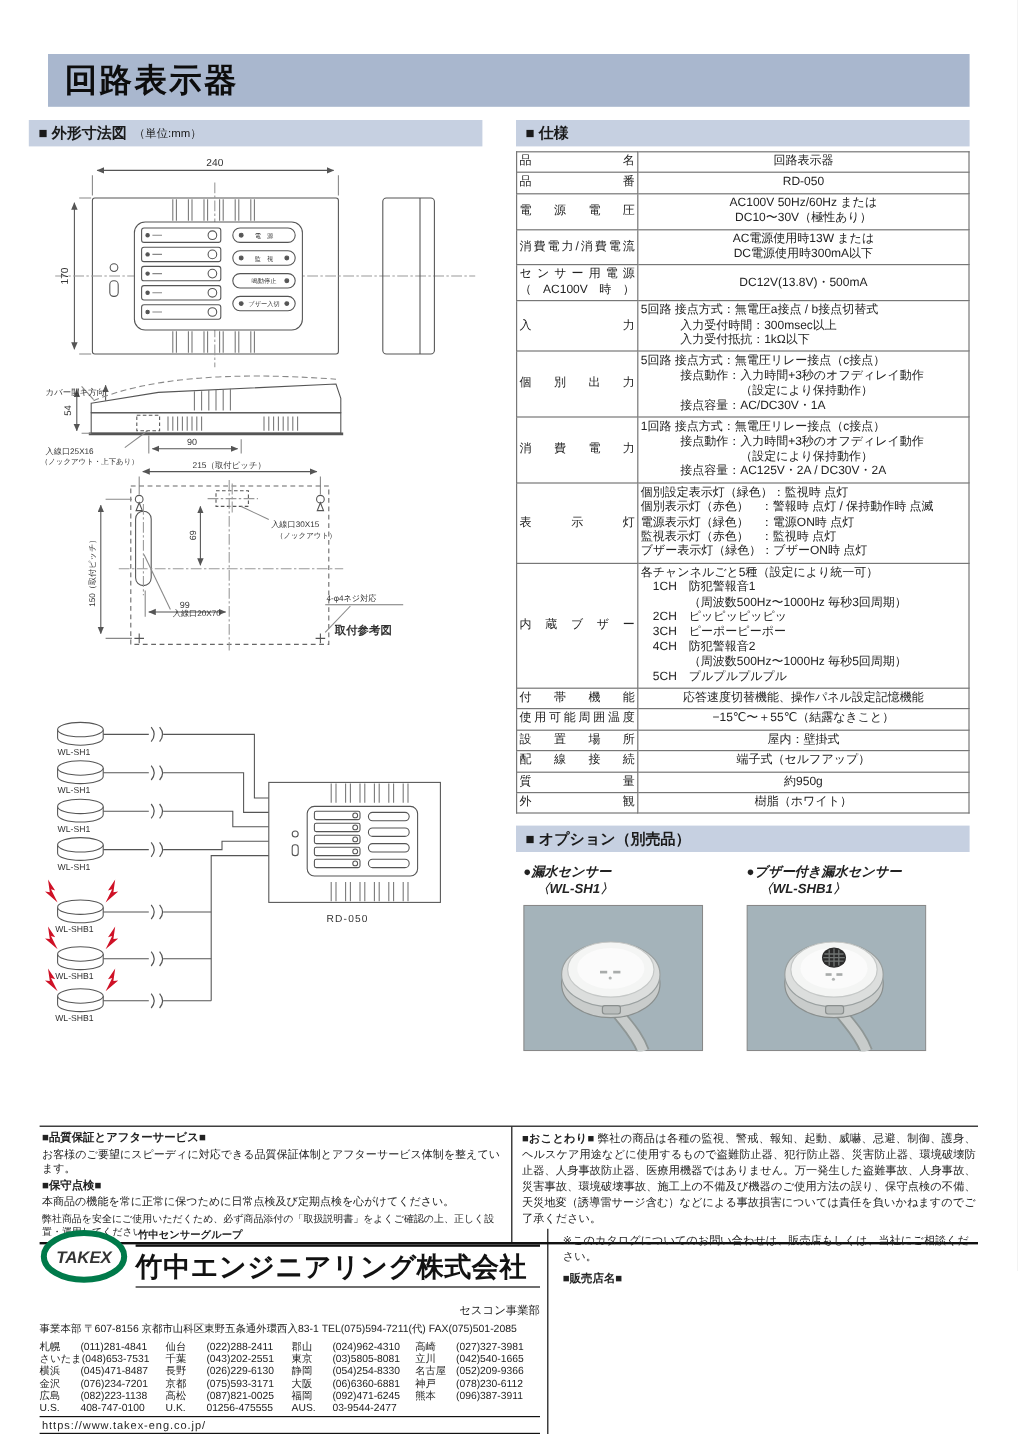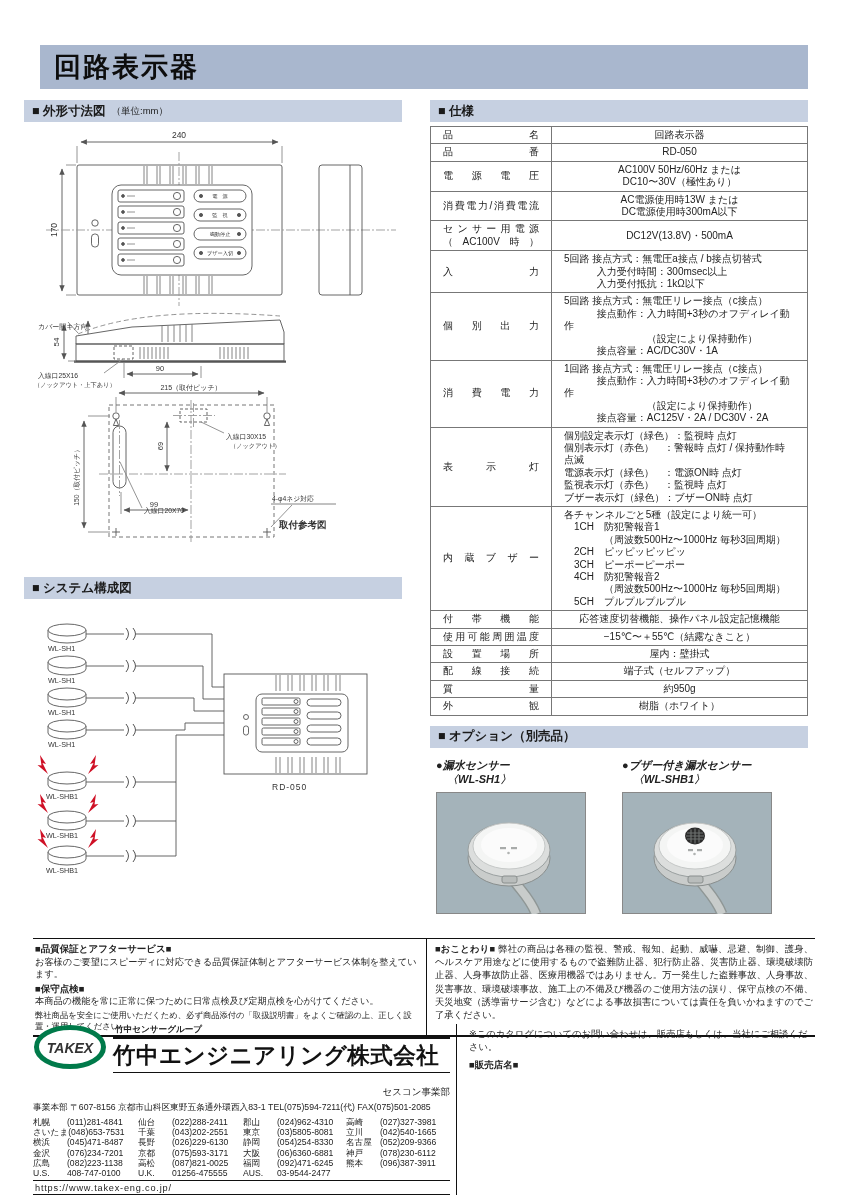--- a/index.html
+++ b/index.html
@@ -10,21 +10,21 @@
           font-size:27px;font-weight:bold;color:#0d0d0d;letter-spacing:2px;}
   .col-l{position:absolute;left:24px;top:100px;width:378px;}
   .col-r{position:absolute;left:430px;top:100px;width:378px;}
   .sec-h{height:22px;background:#c6d0e1;display:flex;align-items:center;padding-left:8px;
          font-size:12.5px;font-weight:bold;color:#1a1a1a;box-sizing:border-box;}
   .sec-h .unit{font-size:9.5px;font-weight:normal;margin-left:6px;}
   svg{display:block;}
   svg text{font-family:"Liberation Sans","DejaVu Sans",sans-serif;fill:#333;stroke:none;}
   
   table.spec{border-collapse:collapse;width:100%;margin-top:4px;font-size:10px;line-height:12.4px;table-layout:fixed;}
-  .spec th,.spec td{border:1px solid #777;padding:2px 12px;vertical-align:middle;font-weight:normal;
+  .spec th,.spec td{border:1px solid #777;padding:2px 2px;vertical-align:middle;font-weight:normal;
                     white-space:pre-wrap;color:#222;}
   .spec th{width:96px;text-align:justify;text-align-last:justify;}
   .spec td{text-align:left;}
   .spec td.c{text-align:center;}
   
   .opt-row{display:flex;gap:34px;margin-top:10px;padding-left:6px;font-style:italic;}
   .opt-item{width:152px;}
   .opt-name{font-size:11px;font-weight:bold;line-height:14px;}
   .opt-model{font-size:11px;font-weight:bold;line-height:14px;padding-left:11px;}
   .opt-photo{margin-top:6px;}
@@ -214,23 +214,20 @@
       <text x="248" y="379" font-size="6.8">4-φ4ネジ対応</text>
       <text x="255" y="406" font-size="9.5" font-weight="bold" fill="#111">取付参考図</text>
       <g>
         <text x="196" y="76.2" text-anchor="middle" font-size="5.2">電　源</text>
         <text x="196" y="95.2" text-anchor="middle" font-size="5.2">監　視</text>
         <text x="196" y="114.2" text-anchor="middle" font-size="5.2">鳴動停止</text>
         <text x="196" y="133.2" text-anchor="middle" font-size="5.2">ブザー入切</text>
       </g>
     </svg>
 
-    <div class="sec-h">
-      <span>■ システム構成図</span>
-    </div>
 
     <svg viewBox="0 0 378 310" width="378" height="310">
       <g stroke="#555" fill="none" stroke-width="0.9">
         <path d="M62,35 H188 V88 H200"></path>
         <path d="M62,67 H179 V100 H200"></path>
         <path d="M62,99 H170 V112 H200"></path>
         <path d="M62,131 H161 V124 H200"></path>
         <path d="M62,183 H152"></path>
         <path d="M62,222 H152"></path>
         <path d="M62,257 H152"></path>

